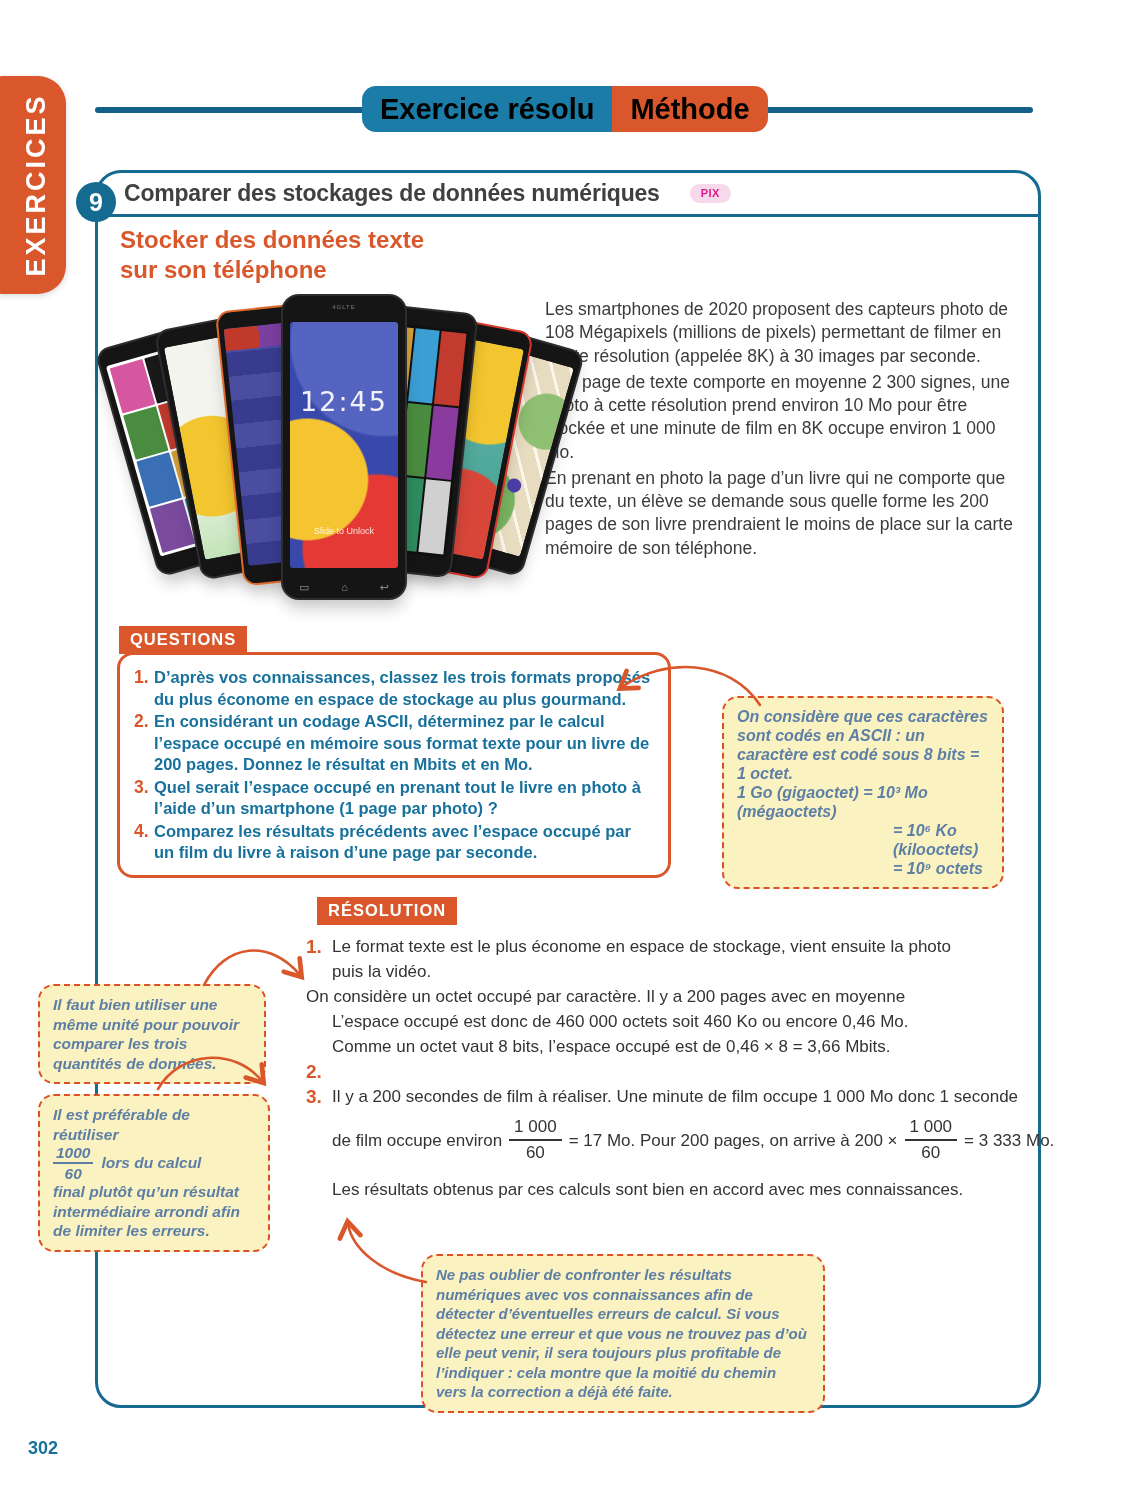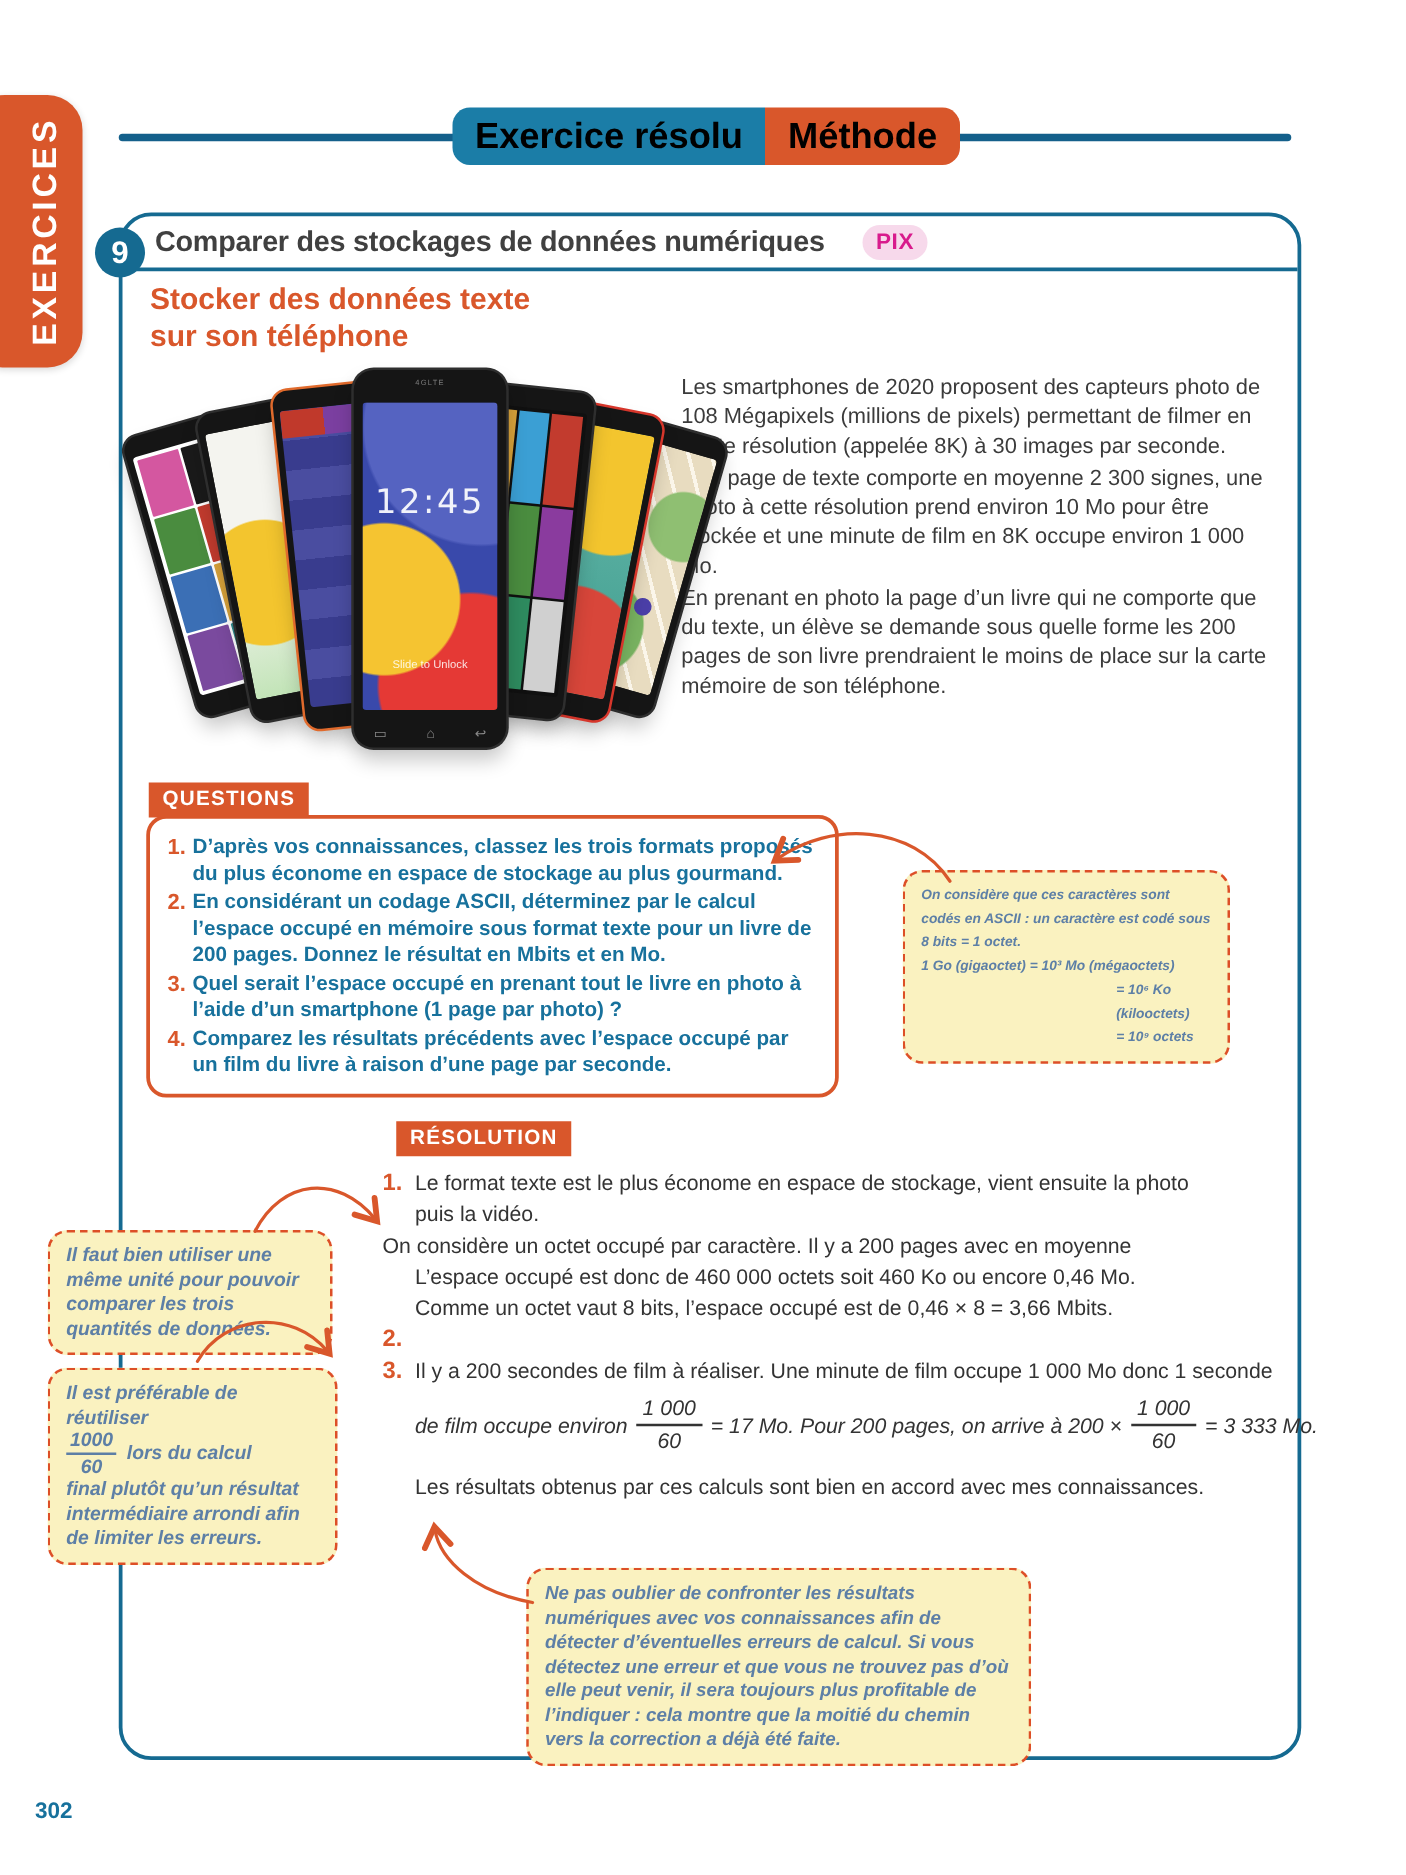--- a/index.html
+++ b/index.html
@@ -18,21 +18,21 @@
   .header-pill .seg{color:#000000;font-weight:bold;font-size:29px;line-height:46px;padding:0 18px;}
   .header-pill .blue{background:#1b7da7;border-radius:14px 0 0 14px;}
   .header-pill .orange{background:#d9572b;border-radius:0 14px 14px 0;}
 
   
   .main-box{position:absolute;left:95px;top:170px;width:940px;height:1232px;
             border:3px solid #156a91;border-radius:26px;background:#fff;}
   .title-row{position:absolute;left:0;right:0;top:0;height:44px;border-bottom:3px solid #156a91;
              display:flex;align-items:center;padding-left:26px;box-sizing:border-box;}
   .title{color:#404040;font-weight:bold;font-size:23px;letter-spacing:-0.2px;}
-  .pix{margin-left:30px;background:#f7d9eb;color:#d81b8c;font-weight:bold;font-size:18px;
+  .pix{margin-left:30px;background:#f7d9eb;color:#d81b8c;font-weight:bold;font-size:11px;
        letter-spacing:.5px;padding:3px 11px 4px;border-radius:14px;}
   .num-badge{position:absolute;left:-22px;top:9px;width:40px;height:40px;border-radius:50%;
              background:#156a91;color:#fff;font-weight:bold;font-size:25px;display:flex;
              align-items:center;justify-content:center;z-index:3;}
   .subtitle{position:absolute;left:22px;top:52px;color:#d9572b;font-weight:bold;font-size:24px;line-height:30px;}
 
   
   .phones{position:absolute;left:27px;top:123px;width:430px;height:305px;}
   .phone{position:absolute;background:#151515;border-radius:12px;
          box-shadow:0 0 0 2px #2e2e2e,0 10px 16px rgba(0,0,0,.22);}
@@ -85,37 +85,37 @@
          border:3px solid #d9572b;border-radius:16px;padding:12px 14px 10px 10px;background:#fff;}
   .q-item{display:flex;margin-bottom:1px;}
   .q-num{width:24px;min-width:24px;text-align:left;color:#d9572b;font-weight:bold;font-size:17.5px;
          padding-left:4px;box-sizing:border-box;}
   .q-text{color:#17719c;font-weight:bold;font-size:16.5px;line-height:21.5px;}
 
   
   .tip{position:absolute;background:#faf2c0;border:2.5px dashed #dd4f27;border-radius:16px;
        color:#5d7fa6;font-weight:bold;font-style:italic;font-size:15.5px;line-height:19.5px;
        padding:9px 13px;box-sizing:border-box;z-index:2;}
-  .ascii-note{left:624px;top:523px;width:262px;font-size:11px;line-height:19px;}
+  .ascii-note{left:624px;top:523px;width:282px;font-size:16px;line-height:19px;}
   .ascii-note .ind{padding-left:130px;}
   .tip-unit{left:-60px;top:811px;width:228px;}
   .tip-frac{left:-60px;top:921px;width:232px;}
   .tip-check{left:323px;top:1081px;width:404px;font-size:15px;}
   .tfrow{display:flex;align-items:center;gap:8px;}
   .tfrac{display:inline-block;text-align:center;line-height:17px;}
   .tfrac .n{display:block;border-bottom:2px solid #5d7fa6;padding:0 3px 1px;}
   .tfrac .d{display:block;padding-top:1px;}
 
   
   .res{position:absolute;left:208px;top:761px;width:724px;color:#333;font-size:17px;line-height:25px;}
   .r-item{display:flex;}
   .r-num{width:26px;min-width:26px;color:#d9572b;font-weight:bold;font-size:19px;}
   .r-line{white-space:nowrap;}
   .ind{margin-left:26px;}
-  .fr-line{display:flex;align-items:center;gap:7px;margin-left:26px;margin-top:3px;height:56px;white-space:nowrap;font-style:italic;}
+  .fr-line{display:flex;align-items:center;gap:7px;margin-left:26px;margin-top:3px;height:56px;white-space:nowrap;}
   .frac{display:inline-block;text-align:center;line-height:20px;font-size:17px;}
   .frac .n{display:block;border-bottom:2px solid #333;padding:0 5px 2px;}
   .frac .d{display:block;padding-top:2px;}
   .closing{margin-left:26px;margin-top:9px;}
 
   
   .arrow{position:absolute;overflow:visible;z-index:3;}
 
   .page-num{position:absolute;left:28px;top:1438px;color:#17719c;font-weight:bold;font-size:18px;}
 </style>

